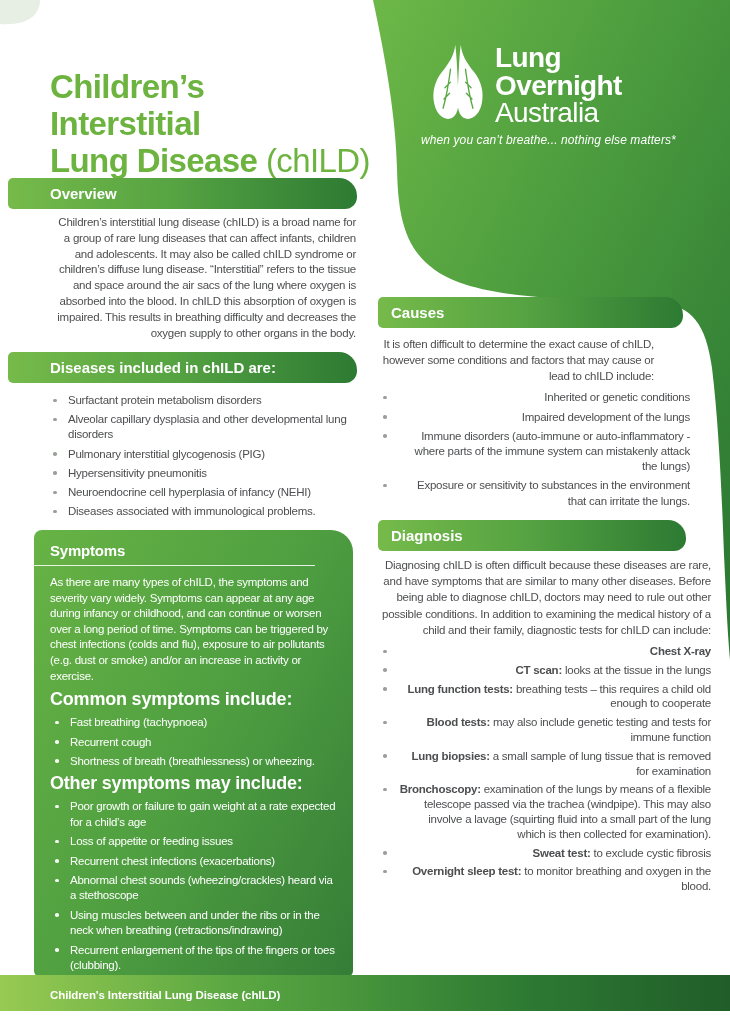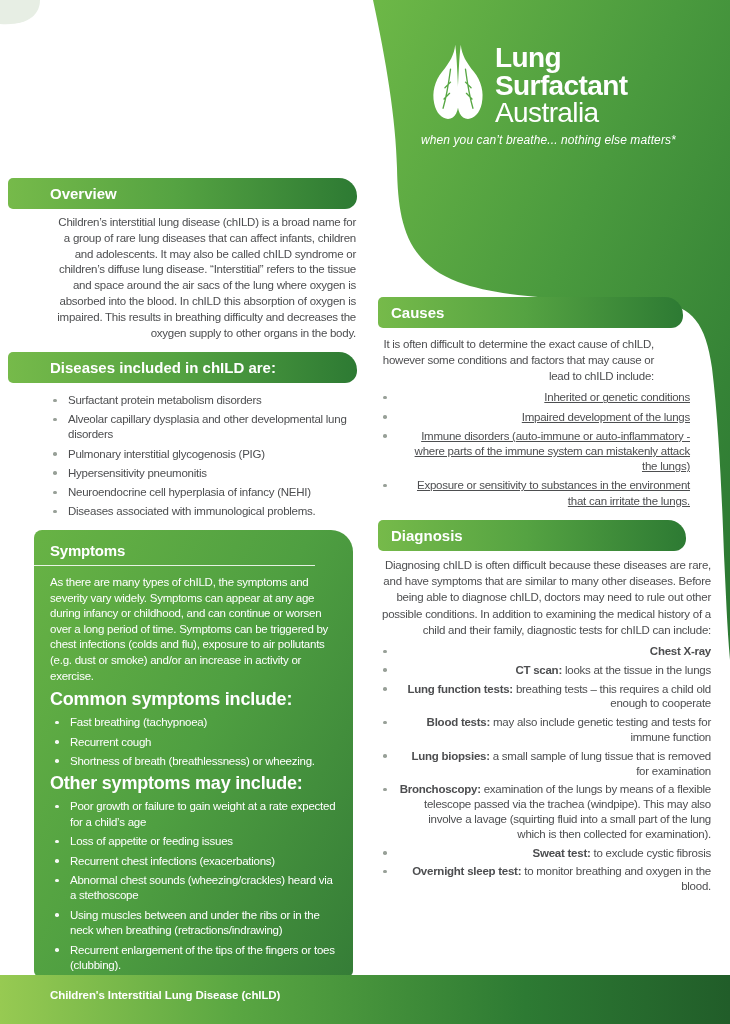--- a/index.html
+++ b/index.html
@@ -53,42 +53,42 @@
   ul.bullets { list-style:none; margin:0; padding:0; }
   ul.bullets li {
     position:relative; padding-left:20px; margin-bottom:4px;
     line-height:15.2px; font-size:11.5px; letter-spacing:-0.25px;
   }
   ul.bullets li::before {
     content:""; position:absolute; left:5px; top:5.5px;
     width:3.5px; height:3.5px; border-radius:50%; background:#98a098;
   }
   #diseases-list { position:absolute; left:48px; top:393px; width:308px; color:#4d4e50; z-index:2; }
-  #causes-list  { margin-top:0;text-decoration:underline; }
+  #causes-list  { margin-top:0; }
   #diagnosis-list li { line-height:14.8px; margin-bottom:4px; }
   .term { font-weight:bold; }
 
   
   .symptoms-box {
     position:absolute; left:34px; top:530px; width:319px; min-height:426px; z-index:2;
     box-sizing:border-box; padding:10px 16px 0 16px;
     background:linear-gradient(118deg,#68b345 0%, #4f9f41 50%, #357d37 100%);
     border-radius:8px 22px 6px 6px; color:#fff;
   }
   .symptoms-box h2 { margin:2px 0 0 0; font-size:15px; font-weight:bold; letter-spacing:-0.2px; }
   .symptoms-underline { height:1px; background:rgba(255,255,255,0.85); margin:6px 22px 9px -16px; }
   .symptoms-box p { margin:0 0 5px 0; font-size:11.5px; line-height:15.6px; letter-spacing:-0.25px; }
   .symptoms-box .subhead { font-size:18px; font-weight:bold; margin:3px 0 5px 0; letter-spacing:-0.2px; }
   .symptoms-box ul.bullets li { margin-bottom:4px; line-height:15.4px; }
   .symptoms-box ul.bullets li::before { background:#ffffff; opacity:0.95; }
   .symptoms-box ul.bullets { margin-bottom:3px; }
 
   
   .footer {
-    position:absolute; left:0; top:975px; width:730px; height:49px; z-index:3;
+    position:absolute; left:0; top:975px; width:730px; height:36px; z-index:3;
     background:linear-gradient(90deg,#97ca52 0%, #5aa742 32%, #2d7a33 72%, #215d29 100%);
     box-sizing:border-box; padding:14px 0 0 50px;
     color:#fff; font-size:11.5px; font-weight:bold; letter-spacing:-0.1px;
   }
 </style>
 </head>
 <body>
 
 <div class="page">
 
@@ -97,31 +97,36 @@
       <linearGradient id="blobGrad" x1="0" y1="0" x2="1" y2="0.85">
         <stop offset="0" stop-color="#6db847"></stop>
         <stop offset="0.5" stop-color="#4a9a3e"></stop>
         <stop offset="1" stop-color="#2d7a33"></stop>
       </linearGradient>
     </defs>
     <path d="M0,0 L40,0 C40,14 29,26 0,24 Z" fill="#e3ebdf" opacity="0.85"></path>
     <path d="M373,0 C386,60 396,120 397,168 C398,222 406,262 458,282 C515,303 606,298 660,303 C692,306 706,324 712,368 C719,425 722,500 724,555 C726,595 727,625 730,660 L730,0 Z" fill="url(#blobGrad)"></path>
   </svg>
 
+  <h1 class="title">
+    <span>Children’s</span><br>
+    <span>Interstitial</span><br>
+    <span>Lung Disease</span><span class="suffix"> (chILD)</span>
+  </h1>
 
   <div class="logo">
     <svg width="56" height="88" viewBox="0 0 60 92" aria-hidden="true">
       <path d="M27,4 C26,15 21,23 13,33 C5,43 2,55 4.5,67 C7,79 15,85 22,83 C29,81 31.5,71 30.5,57 C29.5,42 29,18 27,4 Z" fill="#ffffff"></path>
       <path d="M33,4 C34,15 39,23 47,33 C55,43 58,55 55.5,67 C53,79 45,85 38,83 C31,81 28.5,71 29.5,57 C30.5,42 31,18 33,4 Z" fill="#ffffff"></path>
       <path d="M22,30 C20,45 17.5,60 14,72 M22,44 L16,50 M21,56 L15,62" stroke="#57a743" stroke-width="1.4" fill="none" stroke-linecap="round"></path>
       <path d="M38,30 C40,45 42.5,60 46,72 M38,44 L44,50 M39,56 L45,62" stroke="#57a743" stroke-width="1.4" fill="none" stroke-linecap="round"></path>
     </svg>
     <div class="logo-text">
       <div>Lung</div>
-      <div>Surfactant</div>
+      <div>Overnight</div>
       <div class="light">Australia</div>
     </div>
   </div>
   <div class="tagline">when you can’t breathe... nothing else matters*</div>
 
   <div class="bar bar-left" id="bar-overview">Overview</div>
 
   <div class="body-text" id="overview-text">Children’s interstitial lung disease (chILD) is a broad name for a group of rare lung diseases that can affect infants, children and adolescents. It may also be called chILD syndrome or children’s diffuse lung disease. “Interstitial” refers to the tissue and space around the air sacs of the lung where oxygen is absorbed into the blood. In chILD this absorption of oxygen is impaired. This results in breathing difficulty and decreases the oxygen supply to other organs in the body.</div>
 
   <div class="bar bar-left" id="bar-diseases">Diseases included in chILD are:</div>

